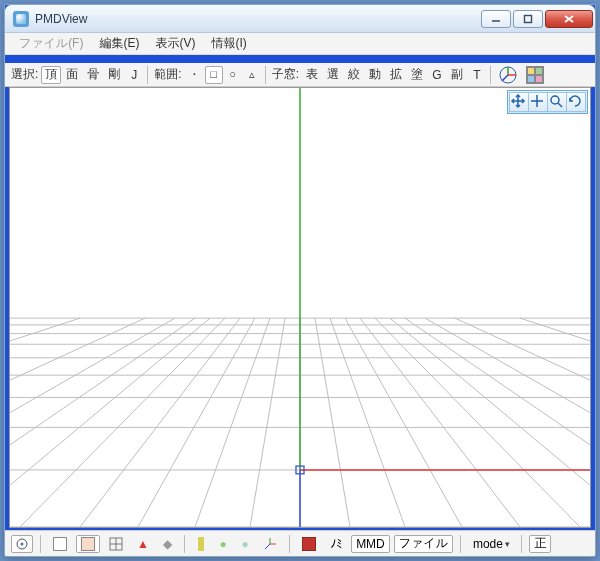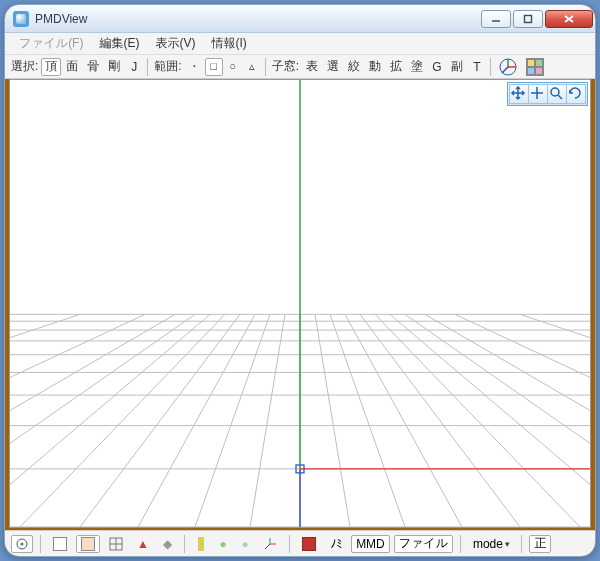--- a/index.html
+++ b/index.html
@@ -6,23 +6,23 @@
   body {
     margin: 0; padding: 0;
     font-family: "MS PGothic", "Meiryo", sans-serif;
     font-size: 12px;
     background: #6a93c8;
     width: 600px; height: 561px;
     position: relative;
   }
   .window {
     position: absolute; left: 4px; top: 4px; right: 4px; bottom: 4px;
-    background: #a16207;
+    background: #1d4ed8;
     border: 1px solid #8aa7c4;
-    border-radius: 15px;
+    border-radius: 2px;
     box-shadow: 0 2px 10px rgba(0,0,0,0.3);
     display: flex; flex-direction: column;
     overflow: hidden;
   }
   .titlebar {
     height: 28px;
     background: linear-gradient(to bottom, #f7fbff 0%, #e4eef9 50%, #d2e1f2 100%);
     border-bottom: 1px solid #b5c7db;
     display: flex; align-items: center;
     padding: 0 2px 0 8px;
@@ -55,21 +55,21 @@
   .menubar {
     height: 22px; background: #f4f4f4;
     display: flex; padding: 0 6px;
     border-bottom: 1px solid #ddd; 
   }
   .menubar .menuitem { padding: 2px 8px; color:#333; cursor: default; }
   .menubar .menuitem.dim { color:#9a9a9a; }
   .toolbar {
     height: 24px; background: #f4f4f4;
     border-bottom: 1px solid #ccc;
-    display: flex; align-items: center; gap: 1px; padding: 0 4px;
+    display: flex; align-items: center; gap: 1px; padding: 0 4px; margin-top: 8px;
   }
   .tb-label { padding: 0 2px; color:#333; }
   .tb-btn {
     min-width: 18px; height: 18px; padding: 0 3px;
     border: 1px solid transparent; border-radius:2px;
     display: inline-flex; align-items:center; justify-content:center;
     color:#333; background: transparent;
   }
   .tb-btn.boxed { border:1px solid #a9a9a9; background:#fff; }
   .tb-sep { width:1px; height:18px; background:#bbb; margin: 0 3px; }

